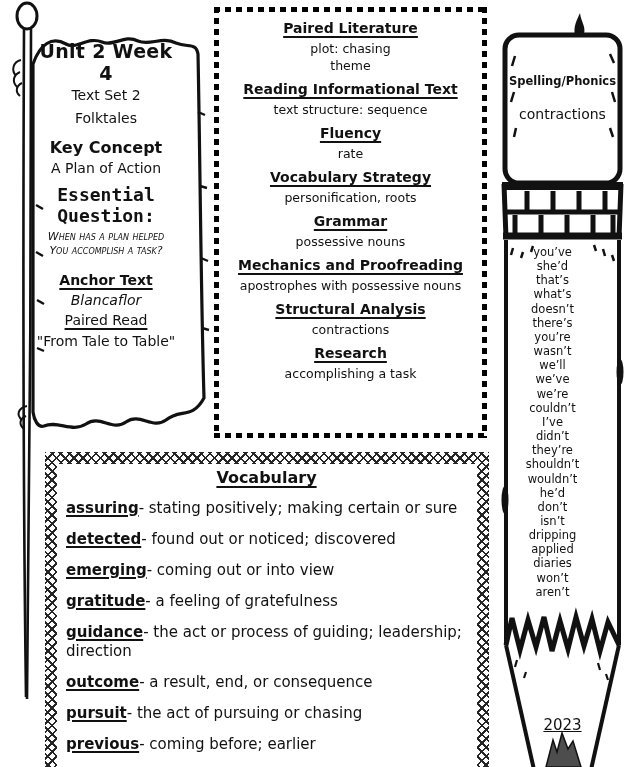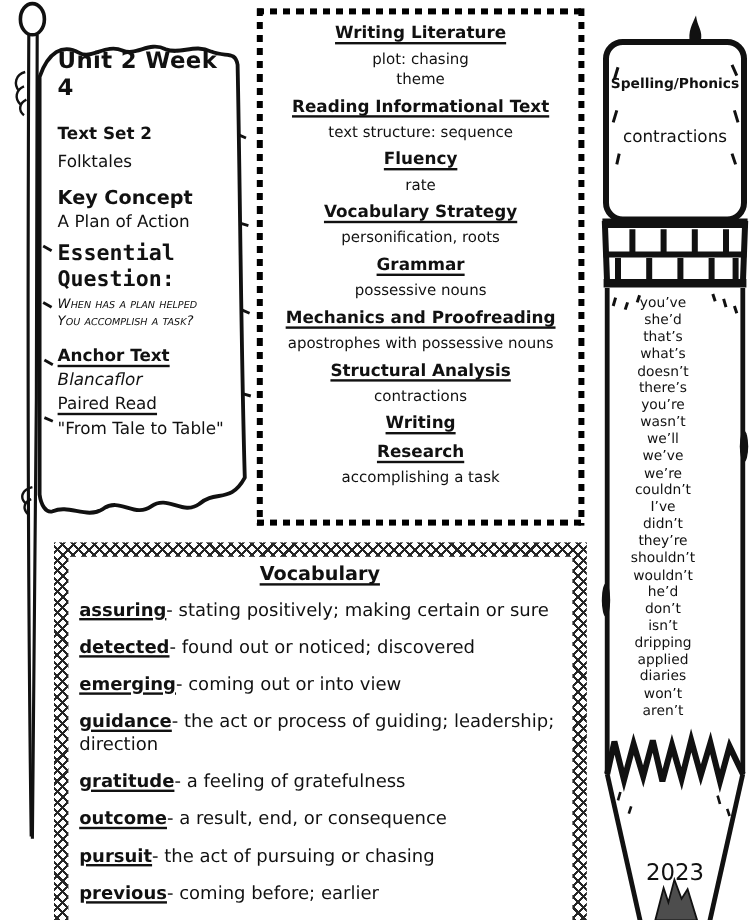--- a/index.html
+++ b/index.html
@@ -2,23 +2,23 @@
 <html><head>
 <meta charset="utf-8">
 <style>
   html,body{margin:0;padding:0;background:#fff;}
   .page{position:relative;width:630px;height:767px;background:#fff;overflow:hidden;
         font-family:"DejaVu Sans",sans-serif;color:#111;}
   svg{position:absolute;}
 
   
   .flag-svg{left:0;top:0;}
-  .banner-text{position:absolute;left:36px;top:38px;width:140px;padding-left:12px;}
+  .banner-text{position:absolute;left:36px;top:38px;width:140px;text-align:center;}
   .bt-title{font-size:19px;font-weight:bold;margin-top:2px;letter-spacing:.3px;}
-  .bt-subtitle{font-size:14px;font-weight:bold;margin-top:20px;}
+  .bt-subtitle{font-size:14px;font-weight:normal;margin-top:3px;}
   .bt-genre{font-size:14px;margin-top:7px;}
   .bt-kc-label{font-size:16px;font-weight:bold;margin-top:12px;}
   .bt-kc{font-size:14px;margin-top:3px;}
   .bt-eq-label{font-family:"DejaVu Sans Mono",monospace;font-weight:bold;font-size:18px;margin-top:8px;}
   .bt-eq{font-variant:small-caps;font-style:italic;font-size:11px;line-height:14px;margin-top:4px;}
   .bt-under{text-decoration:underline;text-decoration-thickness:2px;text-underline-offset:3px;}
   .bt-anchor-label{font-size:14px;font-weight:bold;margin-top:14px;}
   .bt-anchor{font-size:14px;font-style:italic;margin-top:4px;}
   .bt-paired-label{font-size:14px;font-weight:normal;margin-top:4px;}
   .bt-paired{font-size:14px;margin-top:5px;}
@@ -35,26 +35,26 @@
     background-position:0 0,0 100%,0 0,100% 0;
     background-repeat:no-repeat;}
   .curr-heading{font-size:14px;font-weight:bold;text-decoration:underline;
     text-decoration-thickness:2px;text-underline-offset:3px;margin-top:8px;}
   .curr-heading:first-child{margin-top:0;}
   .curr-detail{font-size:12.5px;margin-top:5px;}
   .curr-detail + .curr-detail{margin-top:2px;}
 
   
   .pencil-svg{left:495px;top:0;}
-  .pencil-heading{position:absolute;left:505px;top:62px;width:115px;text-align:center;
+  .pencil-heading{position:absolute;left:505px;top:74px;width:115px;text-align:center;
     font-size:11.5px;font-weight:bold;}
   .pencil-sub{position:absolute;left:505px;top:106px;width:115px;text-align:center;font-size:14px;}
   .pencil-words{position:absolute;left:505px;top:245px;width:95px;text-align:center;}
   .pencil-word{font-size:11.5px;line-height:14.15px;}
-  .pencil-year{position:absolute;left:505px;top:716px;width:115px;text-align:center;font-size:19px;}
+  .pencil-year{position:absolute;left:505px;top:716px;width:115px;text-align:center;font-size:15px;text-decoration:underline;}
 
   
   .vocab-outer{position:absolute;left:45px;top:452px;width:444px;height:340px;
     background-image:
       repeating-linear-gradient(45deg,transparent 0 1.6px,#262626 1.6px 3.4px,transparent 3.4px 6.2px),
       repeating-linear-gradient(-45deg,transparent 0 1.6px,#262626 1.6px 3.4px,transparent 3.4px 6.2px);}
   .vocab-inner{position:absolute;left:12px;top:12px;right:12px;bottom:0;background:#fff;
     padding:4px 10px 0 9px;box-sizing:border-box;}
   .vocab-title{text-align:center;font-size:16px;font-weight:bold;text-decoration:underline;
     text-decoration-thickness:2px;text-underline-offset:3px;}
@@ -96,36 +96,35 @@
       <div>You accomplish a task?</div>
     </div>
     <div class="bt-anchor-label bt-under">Anchor Text</div>
     <div class="bt-anchor">Blancaflor</div>
     <div class="bt-paired-label bt-under">Paired Read</div>
     <div class="bt-paired">"From Tale to Table"</div>
   </div>
 
   <div class="curr-box">
     <div>
-        <div class="curr-heading">Writing Literature</div>
+        <div class="curr-heading">Paired Literature</div>
         <div class="curr-detail">plot: chasing</div>
         <div class="curr-detail">theme</div>
         <div class="curr-heading">Reading Informational Text</div>
         <div class="curr-detail">text structure: sequence</div>
         <div class="curr-heading">Fluency</div>
         <div class="curr-detail">rate</div>
         <div class="curr-heading">Vocabulary Strategy</div>
         <div class="curr-detail">personification, roots</div>
         <div class="curr-heading">Grammar</div>
         <div class="curr-detail">possessive nouns</div>
         <div class="curr-heading">Mechanics and Proofreading</div>
         <div class="curr-detail">apostrophes with possessive nouns</div>
         <div class="curr-heading">Structural Analysis</div>
         <div class="curr-detail">contractions</div>
-        <div class="curr-heading">Writing</div>
         <div class="curr-heading">Research</div>
         <div class="curr-detail">accomplishing a task</div>
       </div>
   </div>
 
   <svg class="pencil-svg" width="135" height="767" viewBox="0 0 135 767">
     <path d="M80 36 C78 26 82 20 85 13 C86 22 91 26 89 34 Z" fill="#111"></path>
     <rect x="10" y="35" width="115" height="148" rx="14" fill="#fff" stroke="#111" stroke-width="5"></rect>
     <path d="M20 56 l-3 10 M19 92 l-3 10 M21 128 l-2 9 M115 54 l4 9 M117 92 l3 10 M115 128 l3 9" stroke="#111" stroke-width="2.5" fill="none"></path>
 
@@ -183,22 +182,22 @@
     </div>
   <div class="pencil-year">2023</div>
 
   <div class="vocab-outer">
     <div class="vocab-inner">
       <div class="vocab-title">Vocabulary</div>
       <div>
           <div class="vocab-entry"><span class="vocab-word">assuring</span><span class="vocab-def">- stating positively; making certain or sure</span></div>
           <div class="vocab-entry"><span class="vocab-word">detected</span><span class="vocab-def">- found out or noticed; discovered</span></div>
           <div class="vocab-entry"><span class="vocab-word">emerging</span><span class="vocab-def">- coming out or into view</span></div>
+          <div class="vocab-entry"><span class="vocab-word">gratitude</span><span class="vocab-def">- a feeling of gratefulness</span></div>
           <div class="vocab-entry"><span class="vocab-word">guidance</span><span class="vocab-def">- the act or process of guiding; leadership; direction</span></div>
-          <div class="vocab-entry"><span class="vocab-word">gratitude</span><span class="vocab-def">- a feeling of gratefulness</span></div>
           <div class="vocab-entry"><span class="vocab-word">outcome</span><span class="vocab-def">- a result, end, or consequence</span></div>
           <div class="vocab-entry"><span class="vocab-word">pursuit</span><span class="vocab-def">- the act of pursuing or chasing</span></div>
           <div class="vocab-entry"><span class="vocab-word">previous</span><span class="vocab-def">- coming before; earlier</span></div>
         </div>
     </div>
   </div>
 
 </div>
 
 </body></html>

